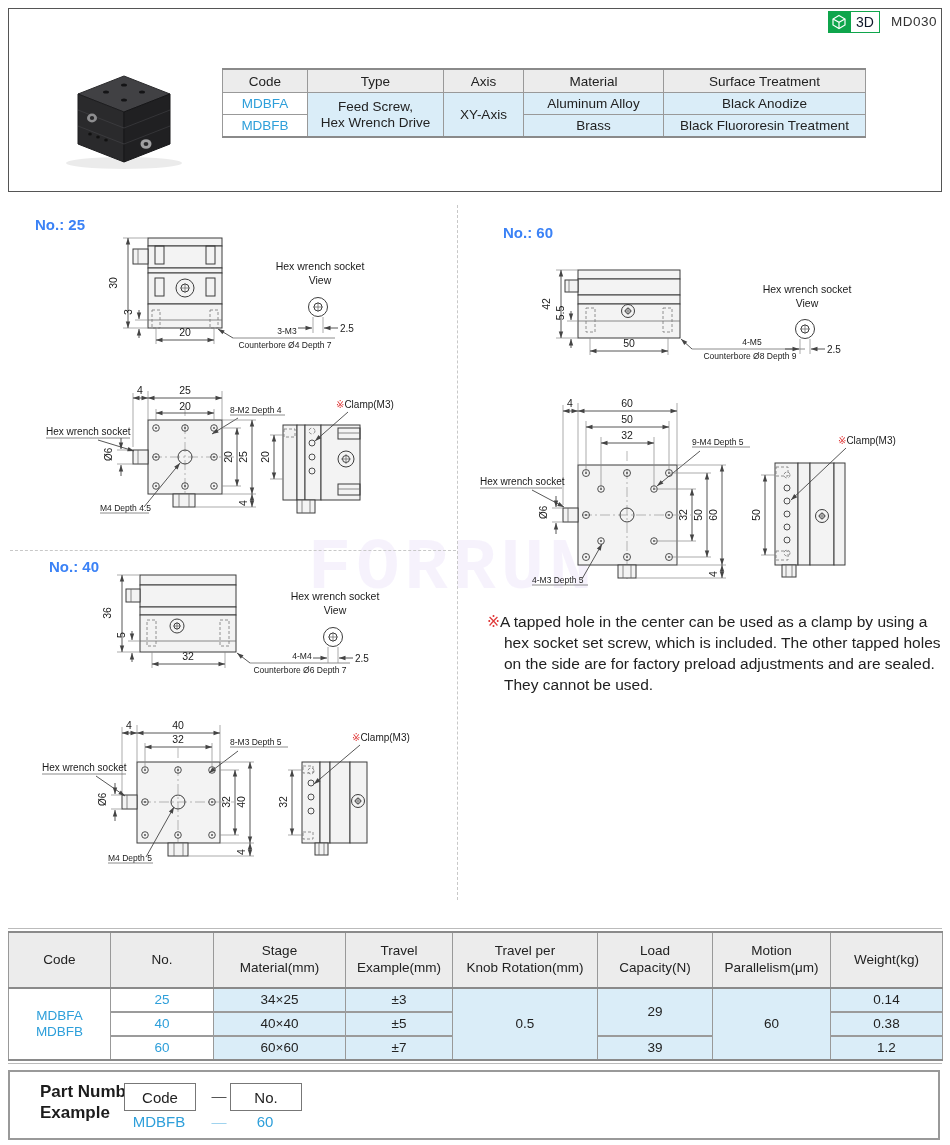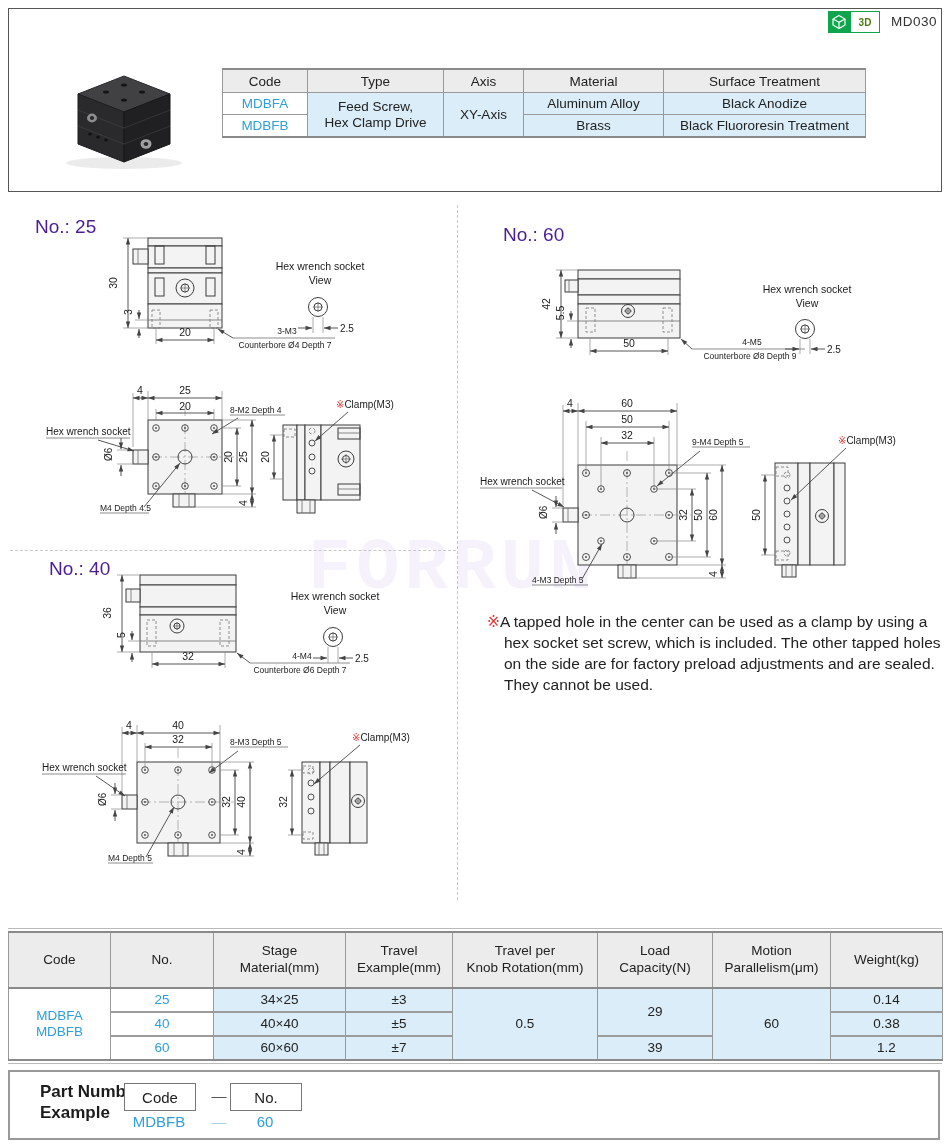--- a/index.html
+++ b/index.html
@@ -5,40 +5,40 @@
   html,body{margin:0;padding:0;background:#fff;}
   body{font-family:"Liberation Sans","DejaVu Sans",sans-serif;color:#222;}
   .page{position:relative;width:950px;height:1145px;background:#fff;overflow:hidden;}
   .abs{position:absolute;}
   .prelines{white-space:pre-line;}
 
   
   .top-box{position:absolute;left:8px;top:8px;width:932px;height:182px;border:1px solid #555;background:#fff;}
   .badge3d{position:absolute;left:828px;top:11px;height:22px;display:flex;align-items:center;}
   .badge3d .sq{width:22px;height:22px;background:#0FA54C;display:flex;align-items:center;justify-content:center;}
-  .badge3d .lbl{width:28px;height:20px;border:1.5px solid #0FA54C;color:#4d7c0f;font-size:10px;font-weight:700;display:flex;align-items:center;justify-content:center;background:#fff;}
+  .badge3d .lbl{width:28px;height:20px;border:1.5px solid #0FA54C;color:#0f172a;font-size:14px;font-weight:400;display:flex;align-items:center;justify-content:center;background:#fff;}
   .doc-code{position:absolute;left:891px;top:14px;font-size:13.5px;color:#333;letter-spacing:.5px;}
 
   table.info-tbl{position:absolute;left:222px;top:68px;border-collapse:collapse;table-layout:fixed;
     border-top:2px solid #8a8a8a;border-bottom:2px solid #8a8a8a;}
   table.info-tbl th,table.info-tbl td{border:1px solid #999;text-align:center;padding:0 4px;font-weight:400;}
   table.info-tbl th{background:#ececec;font-size:13.5px;height:22px;color:#222;}
   table.info-tbl td{font-size:13.5px;background:#daedf8;height:21px;line-height:1.15;}
   td.codecell{background:#fff !important;color:#2E9FDA;}
 
   .note{position:absolute;left:221px;top:142px;width:718px;font-size:14.5px;line-height:1.5;color:#222;}
   .note .l2{padding-left:16px;}
   .i-ic{display:inline-block;width:13px;height:13px;border:1px solid #E05A5A;border-radius:50%;color:#E05A5A;
     font-size:10px;line-height:13px;text-align:center;font-family:"Liberation Serif",serif;font-style:italic;margin-right:2px;vertical-align:-1px;}
 
   
   .watermark{position:absolute;left:308px;top:528px;font-size:72px;font-weight:700;letter-spacing:5px;color:#6d28d9;opacity:0.055;z-index:0;user-select:none;font-family:Liberation Mono, monospace;}
   .vdiv{position:absolute;left:457px;top:205px;height:695px;width:0;border-left:1px dashed #c8c8c8;}
   .hdiv{position:absolute;left:10px;top:550px;width:446px;height:0;border-top:1px dashed #c8c8c8;}
-  .draw-label{position:absolute;color:#4c1d95;font-size:19px;font-weight:400;z-index:2;}
+  .draw-label{position:absolute;color:#3b82f6;font-size:15px;font-weight:700;z-index:2;}
   svg.fig{position:absolute;z-index:1;overflow:visible;}
 
   svg .body{fill:#f3f3f3;stroke:#3d3d3d;stroke-width:1;}
   svg .ln{fill:none;stroke:#3d3d3d;stroke-width:1;}
   svg .thin{fill:none;stroke:#666;stroke-width:.75;}
   svg .ext{stroke:#888;stroke-width:.7;}
   svg .dim,svg .leader{stroke:#444;stroke-width:.9;}
   svg .cl{stroke:#999;stroke-width:.7;stroke-dasharray:10 3 2 3;fill:none;}
   svg .dash{fill:none;stroke:#777;stroke-width:.8;stroke-dasharray:3 2;}
   svg .hole{fill:none;stroke:#3d3d3d;stroke-width:.9;}
@@ -122,21 +122,21 @@
         <tr>
       <th>Code</th>
       <th>Type</th>
       <th>Axis</th>
       <th>Material</th>
       <th>Surface Treatment</th>
     </tr>
     <tr>
       <td class="codecell">MDBFA</td>
       <td rowspan="2" class="prelines">Feed Screw,
-Hex Clamp Drive</td>
+Hex Wrench Drive</td>
       <td rowspan="2">XY-Axis</td>
       <td>Aluminum Alloy</td>
       <td>Black Anodize</td>
     </tr>
     <tr>
       <td class="codecell">MDBFB</td>
       <td>Brass</td>
       <td>Black Fluororesin Treatment</td>
     </tr>
   </tbody>

